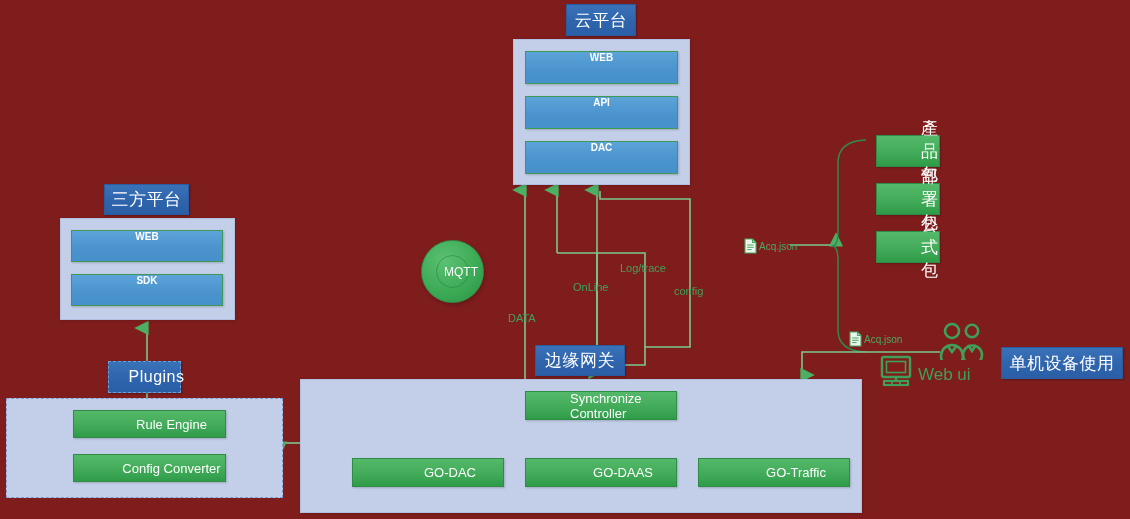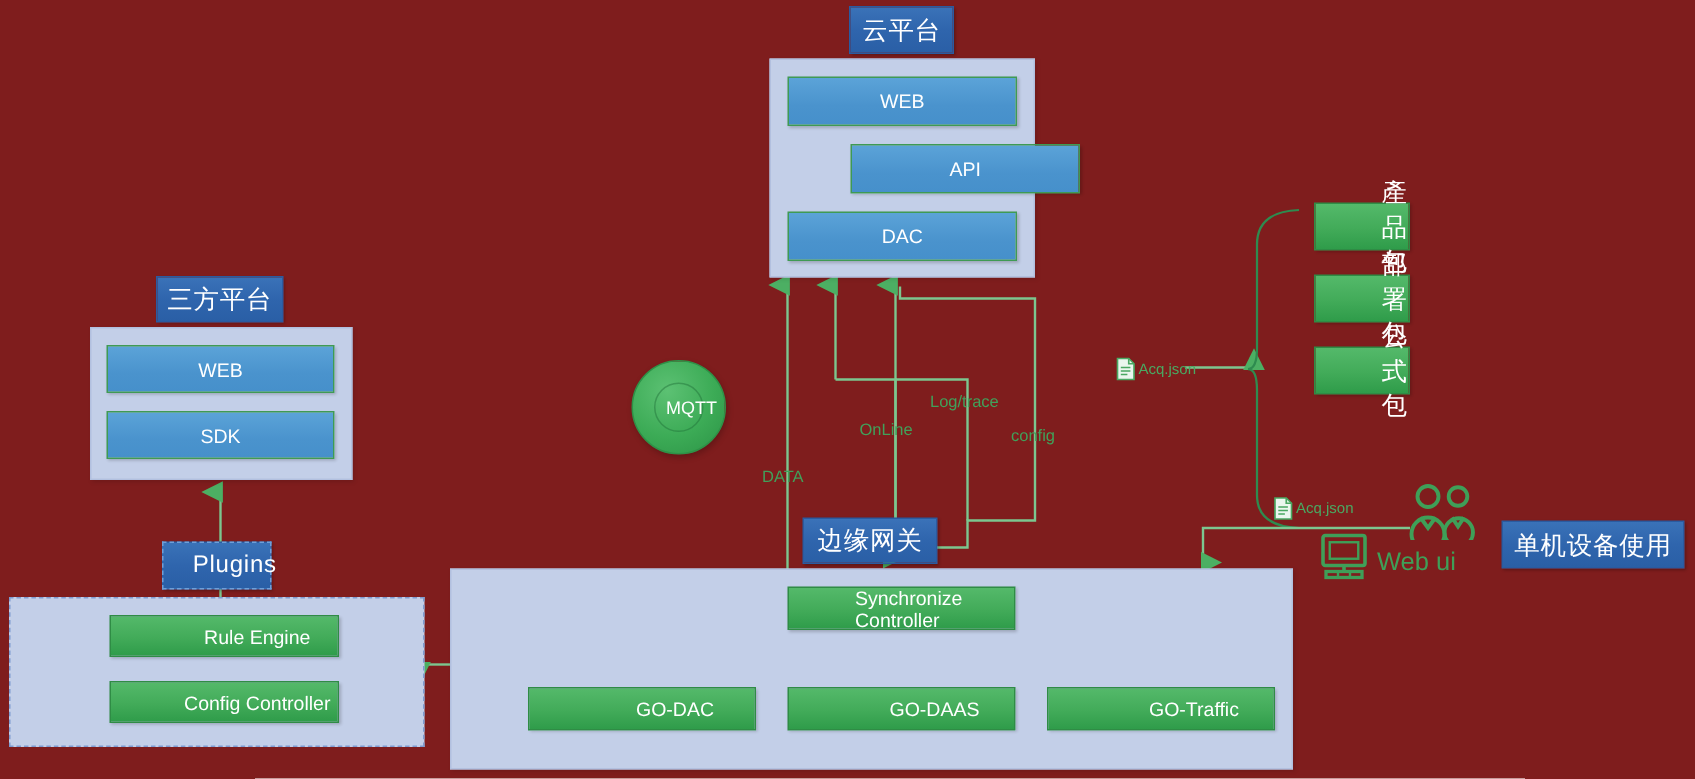--- a/index.html
+++ b/index.html
@@ -47,23 +47,24 @@
   .group.dashed{
     border:1px dashed #7f9bd0;
     box-shadow:none;
   }
 
   
   .bluebox{
     background:linear-gradient(to bottom,#5ba3d8 0%,#4a93cd 60%,#4690cb 100%);
     border:1px solid #3f9a54;
     color:#ffffff;
-    display:flex;align-items:center;justify-content:center;
-    font-size:13px;
+    display:flex;justify-content:center;
+    font-size:10px;
     box-shadow:1px 1px 2px rgba(0,0,0,.2);
+    font-weight:bold;
   }
 
   
   .greenbox{
     background:linear-gradient(to bottom,#4fb265 0%,#3da css,#2e9d4a 100%);
     background:linear-gradient(to bottom,#54b96a 0%,#42ab59 55%,#2f9c4a 100%);
     border:1px solid #2f8c45;
     color:#ffffff;
     display:flex;align-items:center;justify-content:center;
     font-size:13px;
@@ -170,21 +171,21 @@
     </g>
   </svg>
 
   <div class="node chip z3" style="left:566px;top:4px;width:70px;height:32px;">
     <span>云平台</span>
   </div>
   <div class="node group z2" style="left:513px;top:39px;width:177px;height:146px;"></div>
   <div class="node bluebox z3" style="left:525px;top:51px;width:153px;height:33px;">
     <span>WEB</span>
   </div>
-  <div class="node bluebox z3" style="left:525px;top:96px;width:153px;height:33px;margin-left:42px;">
+  <div class="node bluebox z3" style="left:525px;top:96px;width:153px;height:33px;">
     <span>API</span>
   </div>
   <div class="node bluebox z3" style="left:525px;top:141px;width:153px;height:33px;">
     <span>DAC</span>
   </div>
 
   <div class="node chip z3" style="left:104px;top:184px;width:85px;height:31px;">
     <span>三方平台</span>
   </div>
   <div class="node group z2" style="left:60px;top:218px;width:175px;height:102px;"></div>
@@ -196,21 +197,21 @@
   </div>
 
   <div class="node chip dashed small z3" style="left:108px;top:361px;width:73px;height:32px;padding-left:24px;">
     <span>Plugins</span>
   </div>
   <div class="node group dashed z2" style="left:6px;top:398px;width:277px;height:100px;"></div>
   <div class="node greenbox z3" style="left:73px;top:410px;width:153px;height:28px;">
     <span>Rule Engine</span>
   </div>
   <div class="node greenbox z3" style="left:73px;top:454px;width:153px;height:28px;">
-    <span>Config Controller</span>
+    <span>Config Converter</span>
   </div>
 
   <div class="node circle z3" style="left:421px;top:240px;width:63px;height:63px;">
     <span>MQTT</span>
   </div>
 
   <div class="wirelabel" style="left:508px;top:312px;">DATA</div>
   <div class="wirelabel" style="left:573px;top:281px;">OnLine</div>
   <div class="wirelabel" style="left:620px;top:262px;">Log/trace</div>
   <div class="wirelabel" style="left:674px;top:285px;">config</div>

